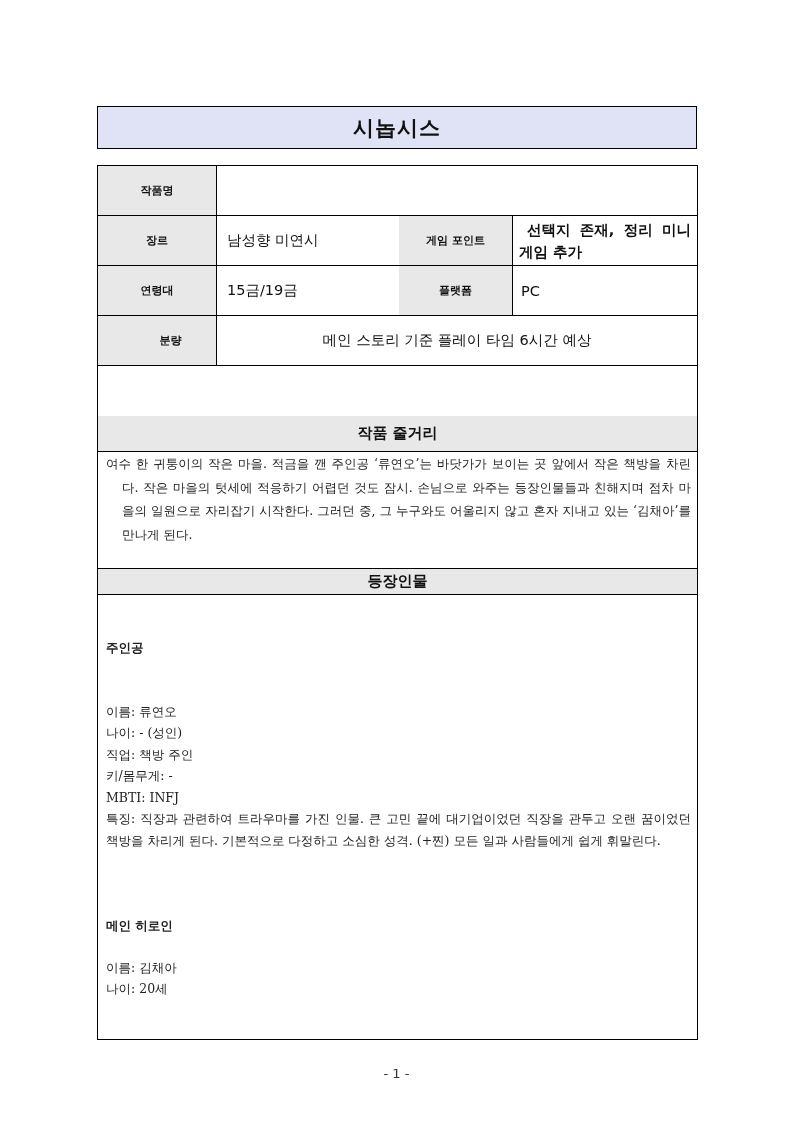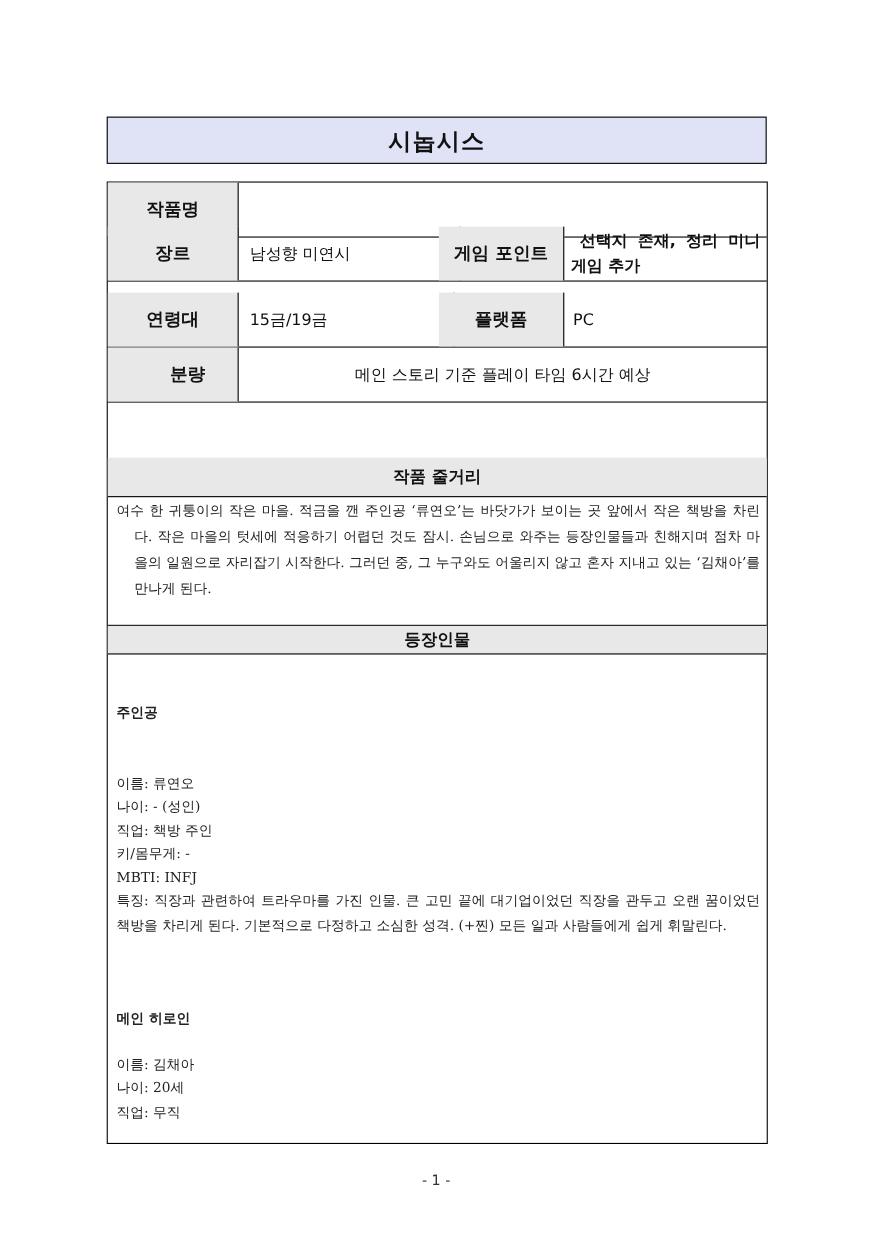--- a/index.html
+++ b/index.html
@@ -13,21 +13,21 @@
     border: 1.5px solid #000; background: #e0e3f6; box-sizing: border-box;
     display: flex; align-items: center; justify-content: center;
     font-size: 21px; font-weight: bold; letter-spacing: 1px;
   }
   .sheet {
     position: absolute; left: 97px; top: 165px; width: 601px; height: 875px;
     border: 1.5px solid #000; box-sizing: border-box;
   }
   .row { position: absolute; left: 0; right: 0; border-bottom: 1px solid #000; box-sizing: border-box; }
   .cell { position: absolute; top: 0; bottom: 0; box-sizing: border-box; display: flex; align-items: center; }
-  .lbl { background: #e8e8e8; justify-content: center; font-weight: bold; font-size: 16px; border-right: 1px solid #000; }
+  .lbl { background: #e8e8e8; justify-content: center; font-weight: bold; font-size: 11px; border-right: 1px solid #000; }
   .val { font-size: 14.5px; padding-left: 10px; }
   .val.center { justify-content: center; padding-left: 0; }
   .val.serif { font-family: "DejaVu Serif", "Liberation Serif", serif; font-size: 13px; color: #333; }
   .section-head {
     background: #e8e8e8; display: flex; align-items: center; justify-content: center;
     font-weight: bold; font-size: 15px;
   }
   .plot {
     font-family: "DejaVu Serif", "Liberation Serif", serif; font-size: 12.5px; color: #222;
     line-height: 23.5px; padding: 10px 6px 4px 8px; box-sizing: border-box;
@@ -51,21 +51,21 @@
 
 <div class="title-box">시놉시스</div>
 
 <div class="sheet">
 
   <div class="row" style="top:0; height:50px;">
     <div class="cell lbl" style="left:0; width:119px;">작품명</div>
     <div class="cell val" style="left:119px; right:0;"></div>
   </div>
 
-  <div class="row" style="top:40px; height:50px;">
+  <div class="row" style="top:50px; height:50px;">
     <div class="cell lbl" style="left:0; width:119px;">장르</div>
     <div class="cell val" style="left:119px; width:202px; border-right:1px solid #0f172a;">남성향 미연시</div>
     <div class="cell lbl" style="left:301px; width:114px;">게임 포인트</div>
     <div class="cell val" style="left:415px; right:0; padding-left:6px; padding-right:6px; line-height:22px; align-items:center;font-weight:bold;">
       <span style="text-align:justify; display:block; text-indent:8px;">선택지 존재, 정리 미니 게임 추가</span>
     </div>
   </div>
 
   <div class="row" style="top:100px; height:50px;">
     <div class="cell lbl" style="left:0; width:119px;">연령대</div>
@@ -96,17 +96,16 @@
     <div class="line">나이: - (성인)</div>
     <div class="line">직업: 책방 주인</div>
     <div class="line">키/몸무게: -</div>
     <div class="line">MBTI: INFJ</div>
     <div class="line desc">특징: 직장과 관련하여 트라우마를 가진 인물. 큰 고민 끝에 대기업이었던 직장을 관두고 오랜 꿈이었던 책방을 차리게 된다. 기본적으로 다정하고 소심한 성격. (+찐) 모든 일과 사람들에게 쉽게 휘말린다.</div>
     <div style="height:64px;"></div>
     <div class="line heading">메인 히로인</div>
     <div style="height:20px;"></div>
     <div class="line">이름: 김채아</div>
     <div class="line">나이: 20세</div>
-    <div class="line">직업: 무직</div>
   </div>
 </div>
 
 <div class="footer">- 1 -</div>
 
 </body></html>

